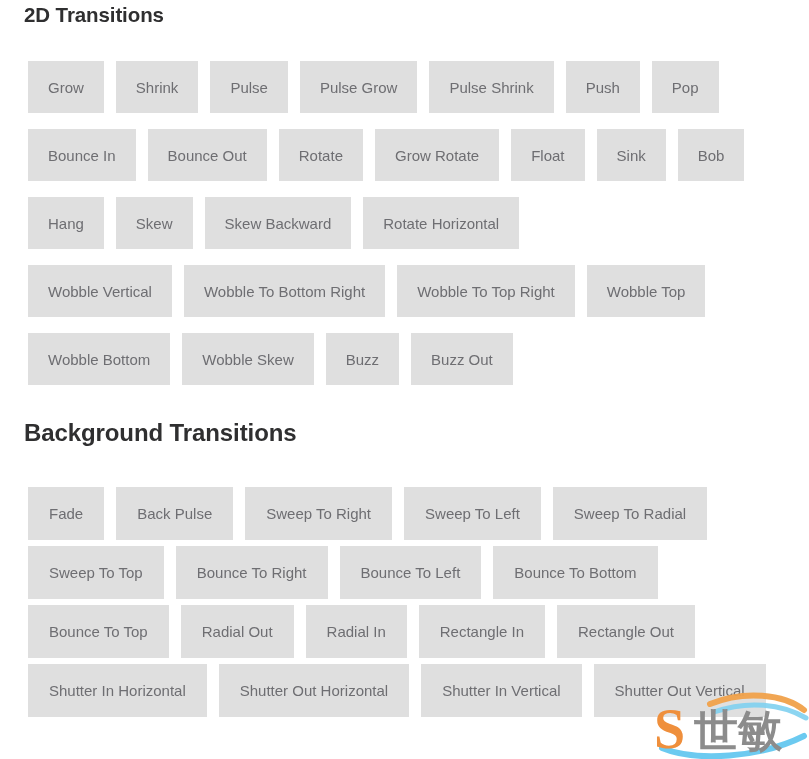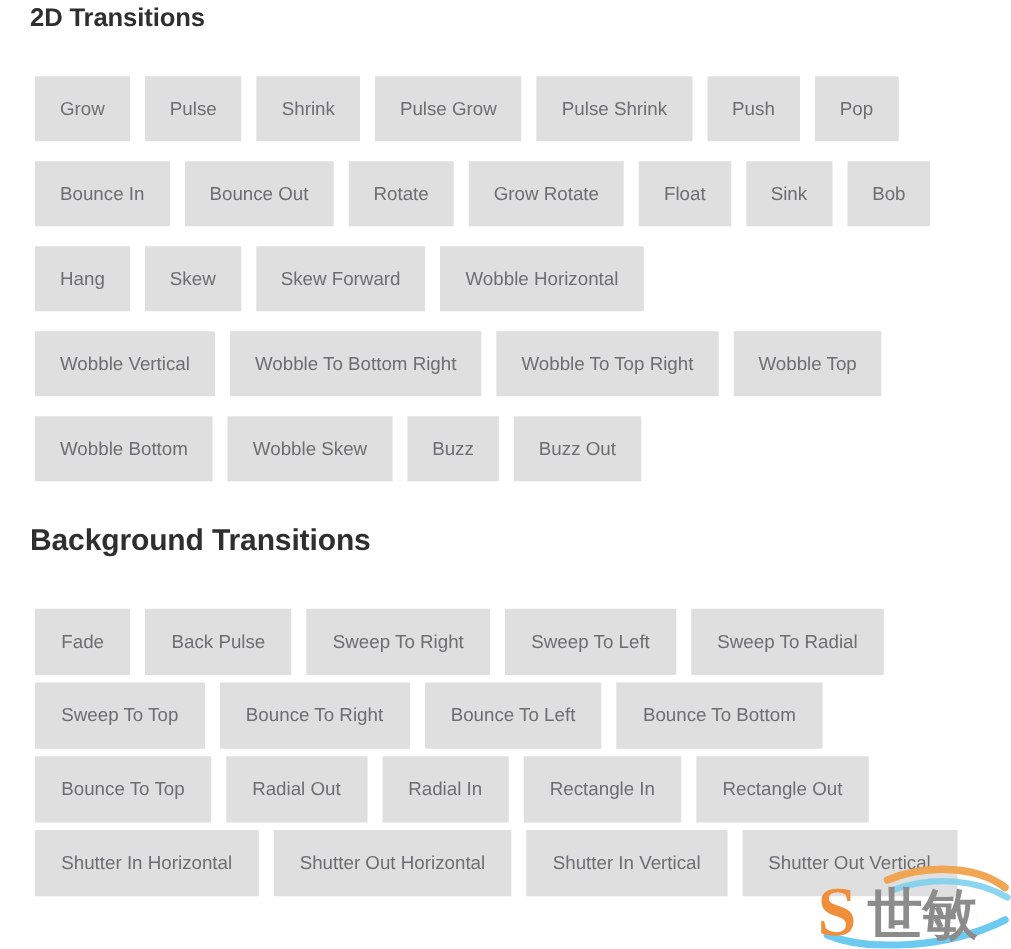--- a/index.html
+++ b/index.html
@@ -95,41 +95,41 @@
 </head>
 <body>
 
 <div id="page">
 
   <h2 id="heading-2d" class="section-heading">2D Transitions</h2>
 
   <div id="rows-2d" class="rows">
       <div class="row">
         <button class="fx-btn" type="button">Grow</button>
+        <button class="fx-btn" type="button">Shrink</button>
         <button class="fx-btn" type="button">Pulse</button>
-        <button class="fx-btn" type="button">Shrink</button>
         <button class="fx-btn" type="button">Pulse Grow</button>
         <button class="fx-btn" type="button">Pulse Shrink</button>
         <button class="fx-btn" type="button">Push</button>
         <button class="fx-btn" type="button">Pop</button>
       </div>
       <div class="row">
         <button class="fx-btn" type="button">Bounce In</button>
         <button class="fx-btn" type="button">Bounce Out</button>
         <button class="fx-btn" type="button">Rotate</button>
         <button class="fx-btn" type="button">Grow Rotate</button>
         <button class="fx-btn" type="button">Float</button>
         <button class="fx-btn" type="button">Sink</button>
         <button class="fx-btn" type="button">Bob</button>
       </div>
       <div class="row">
         <button class="fx-btn" type="button">Hang</button>
         <button class="fx-btn" type="button">Skew</button>
-        <button class="fx-btn" type="button">Skew Forward</button>
-        <button class="fx-btn" type="button">Wobble Horizontal</button>
+        <button class="fx-btn" type="button">Skew Backward</button>
+        <button class="fx-btn" type="button">Rotate Horizontal</button>
       </div>
       <div class="row">
         <button class="fx-btn" type="button">Wobble Vertical</button>
         <button class="fx-btn" type="button">Wobble To Bottom Right</button>
         <button class="fx-btn" type="button">Wobble To Top Right</button>
         <button class="fx-btn" type="button">Wobble Top</button>
       </div>
       <div class="row">
         <button class="fx-btn" type="button">Wobble Bottom</button>
         <button class="fx-btn" type="button">Wobble Skew</button>

